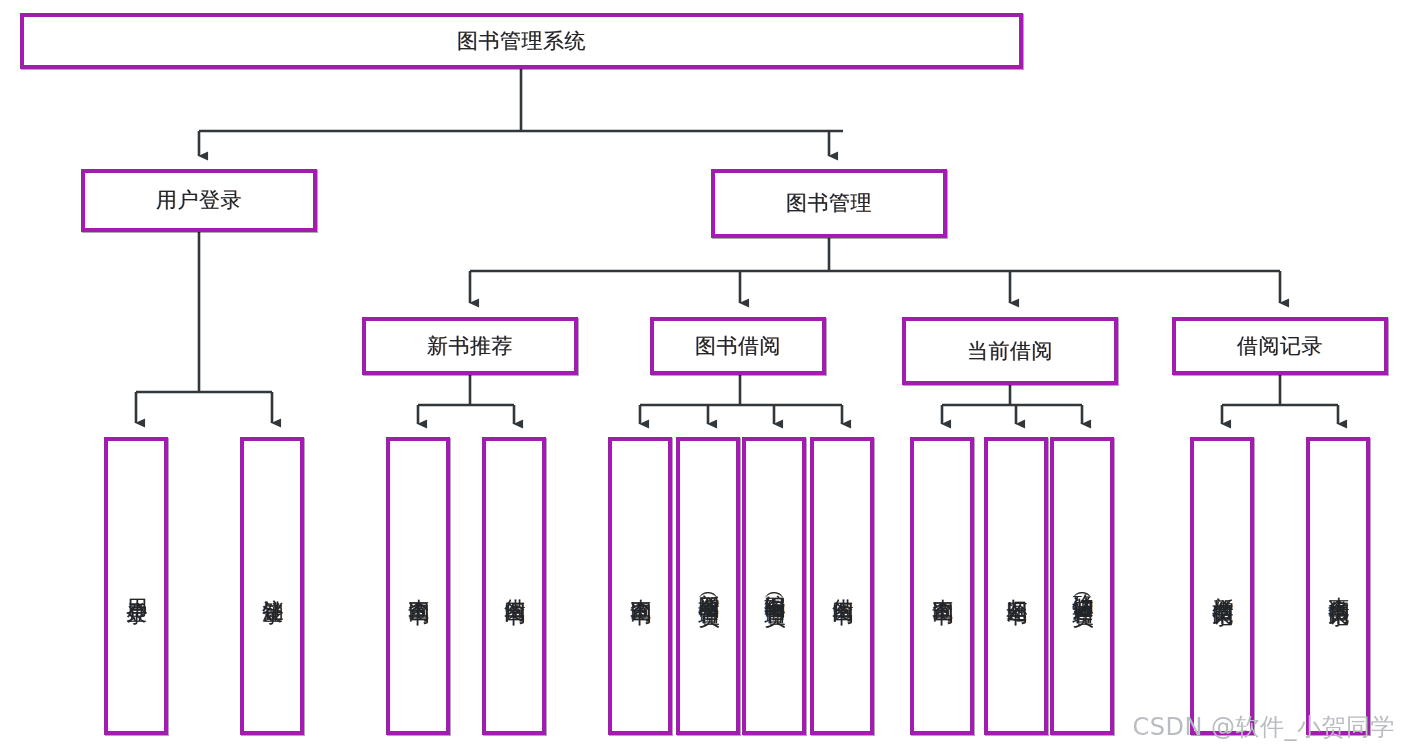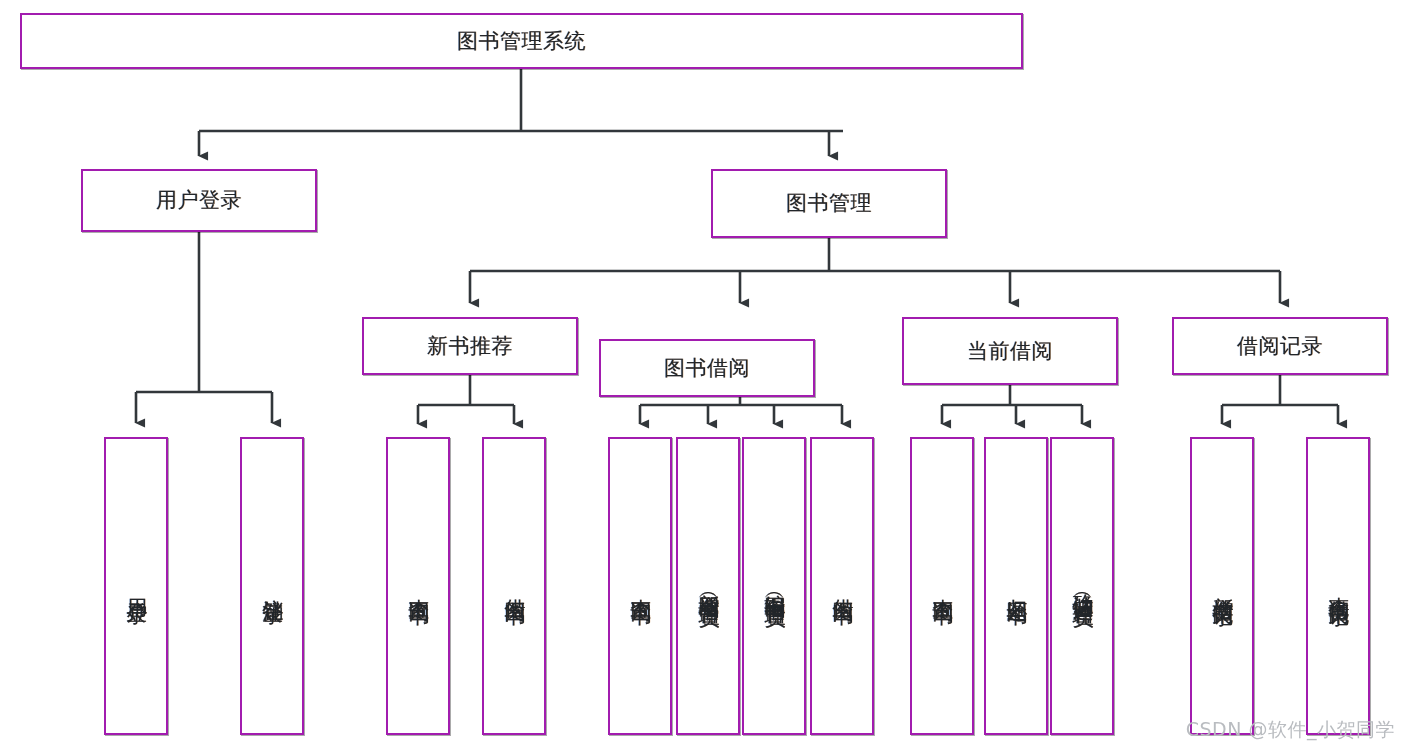--- a/index.html
+++ b/index.html
@@ -23,21 +23,21 @@
     position: absolute;
     left: 0;
     top: 0;
     width: 1405px;
     height: 747px;
   }
   .node {
     position: absolute;
     box-sizing: border-box;
     background: #ffffff;
-    border: 2px solid #a21caf;
+    border: 4px solid #a21caf;
     display: flex;
     align-items: center;
     justify-content: center;
     box-shadow: 1px 1px 0 rgba(0,0,0,0.33);
     text-align: right;
   }
   .node .label {
     color: #22262a;
     font-size: 21px;
     line-height: 1.18;
@@ -57,21 +57,21 @@
     -webkit-text-orientation: upright;
     white-space: nowrap;
     font-size: 21px;
     line-height: 1.42;
     letter-spacing: 2px;
   }
   .watermark {
     position: absolute;
     right: 10px;
     bottom: 4px;
-    font-size: 19px;
+    font-size: 24px;
     color: #b9bcc0;
     letter-spacing: 0.5px;
     white-space: nowrap;
     font-family: "DejaVu Sans", "Liberation Sans", sans-serif;
   }
 </style>
 </head>
 <body>
 
 <div id="canvas">
@@ -133,21 +133,21 @@
   <div class="node" id="node-l2-0" style="left: 81px; top: 169px; width: 236px; height: 63px;">
     <span class="label">用户登录</span>
   </div>
   <div class="node" id="node-l2-1" style="left: 711px; top: 169px; width: 236px; height: 69px;">
     <span class="label">图书管理</span>
   </div>
 
   <div class="node" id="node-l3-0" style="left: 362px; top: 317px; width: 216px; height: 58px;">
     <span class="label">新书推荐</span>
   </div>
-  <div class="node" id="node-l3-1" style="left: 599px; top: 317px; width: 216px; height: 58px; margin-top: 22px;">
+  <div class="node" id="node-l3-1" style="left: 650px; top: 317px; width: 176px; height: 58px;">
     <span class="label">图书借阅</span>
   </div>
   <div class="node" id="node-l3-2" style="left: 902px; top: 317px; width: 216px; height: 68px;">
     <span class="label">当前借阅</span>
   </div>
   <div class="node" id="node-l3-3" style="left: 1172px; top: 317px; width: 216px; height: 58px;">
     <span class="label">借阅记录</span>
   </div>
 
   <div class="node vertical" id="node-leaf-0" style="left: 104px; top: 437px; width: 64px; height: 298px;">

